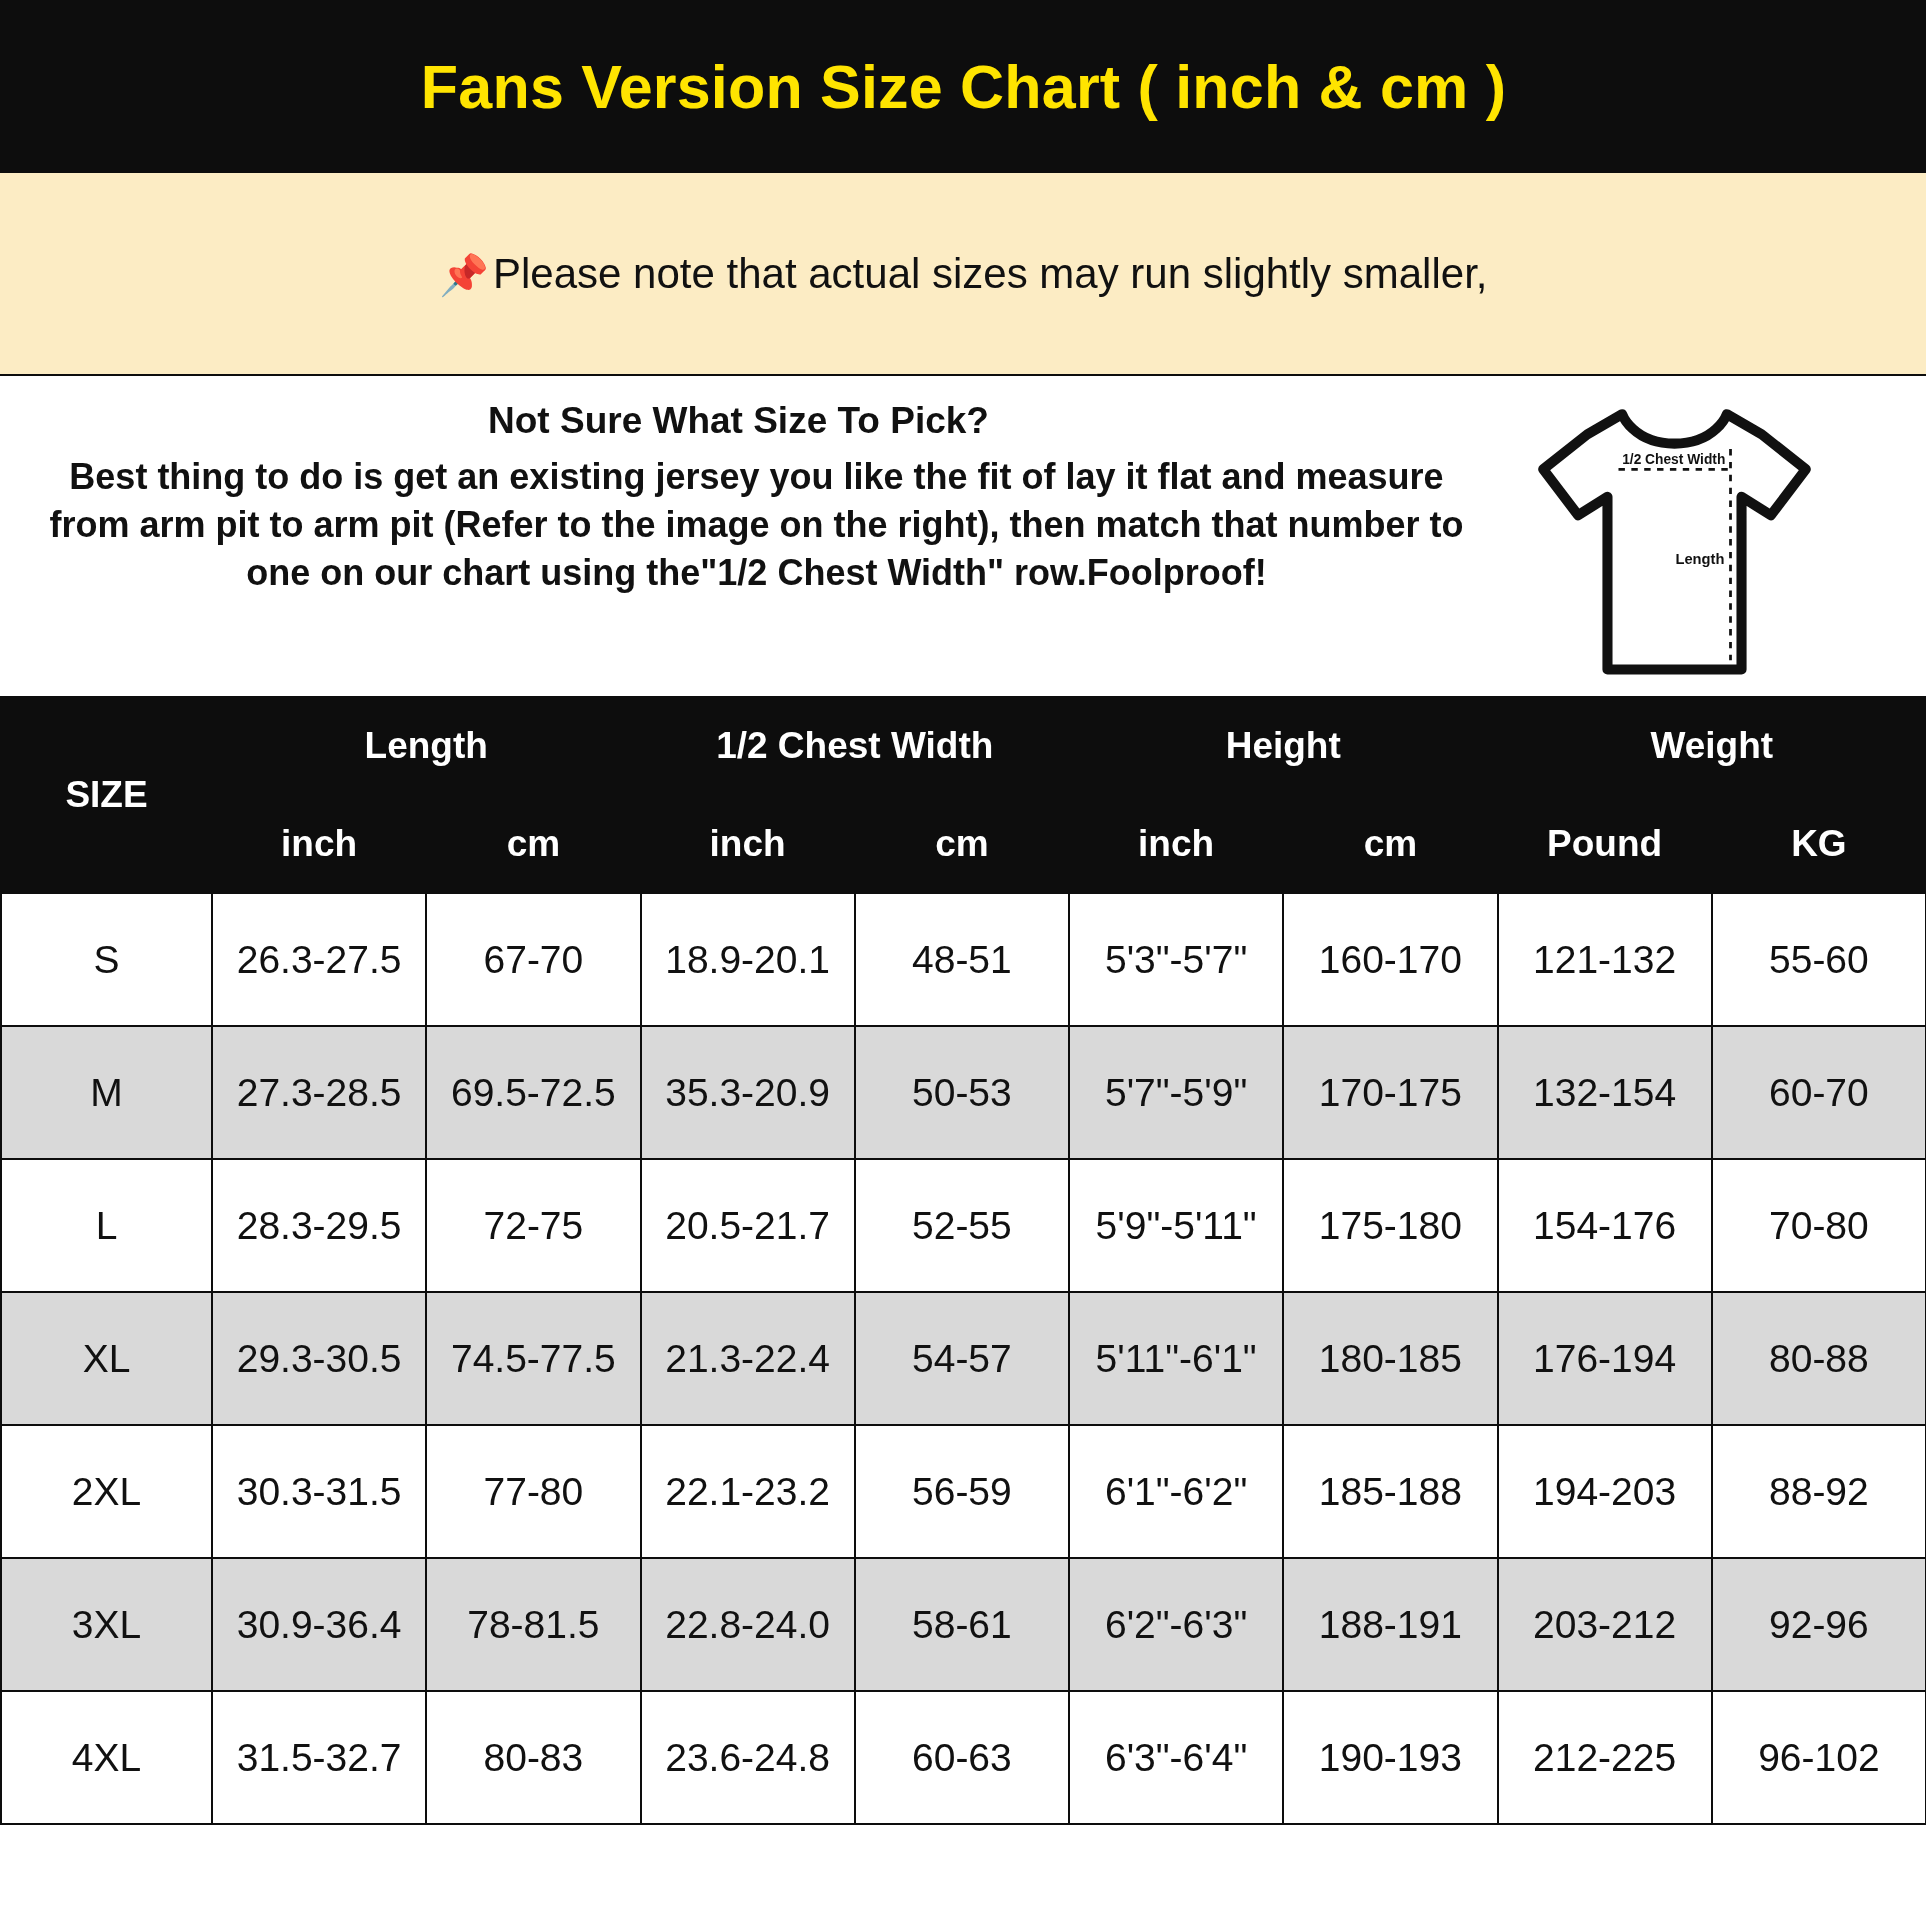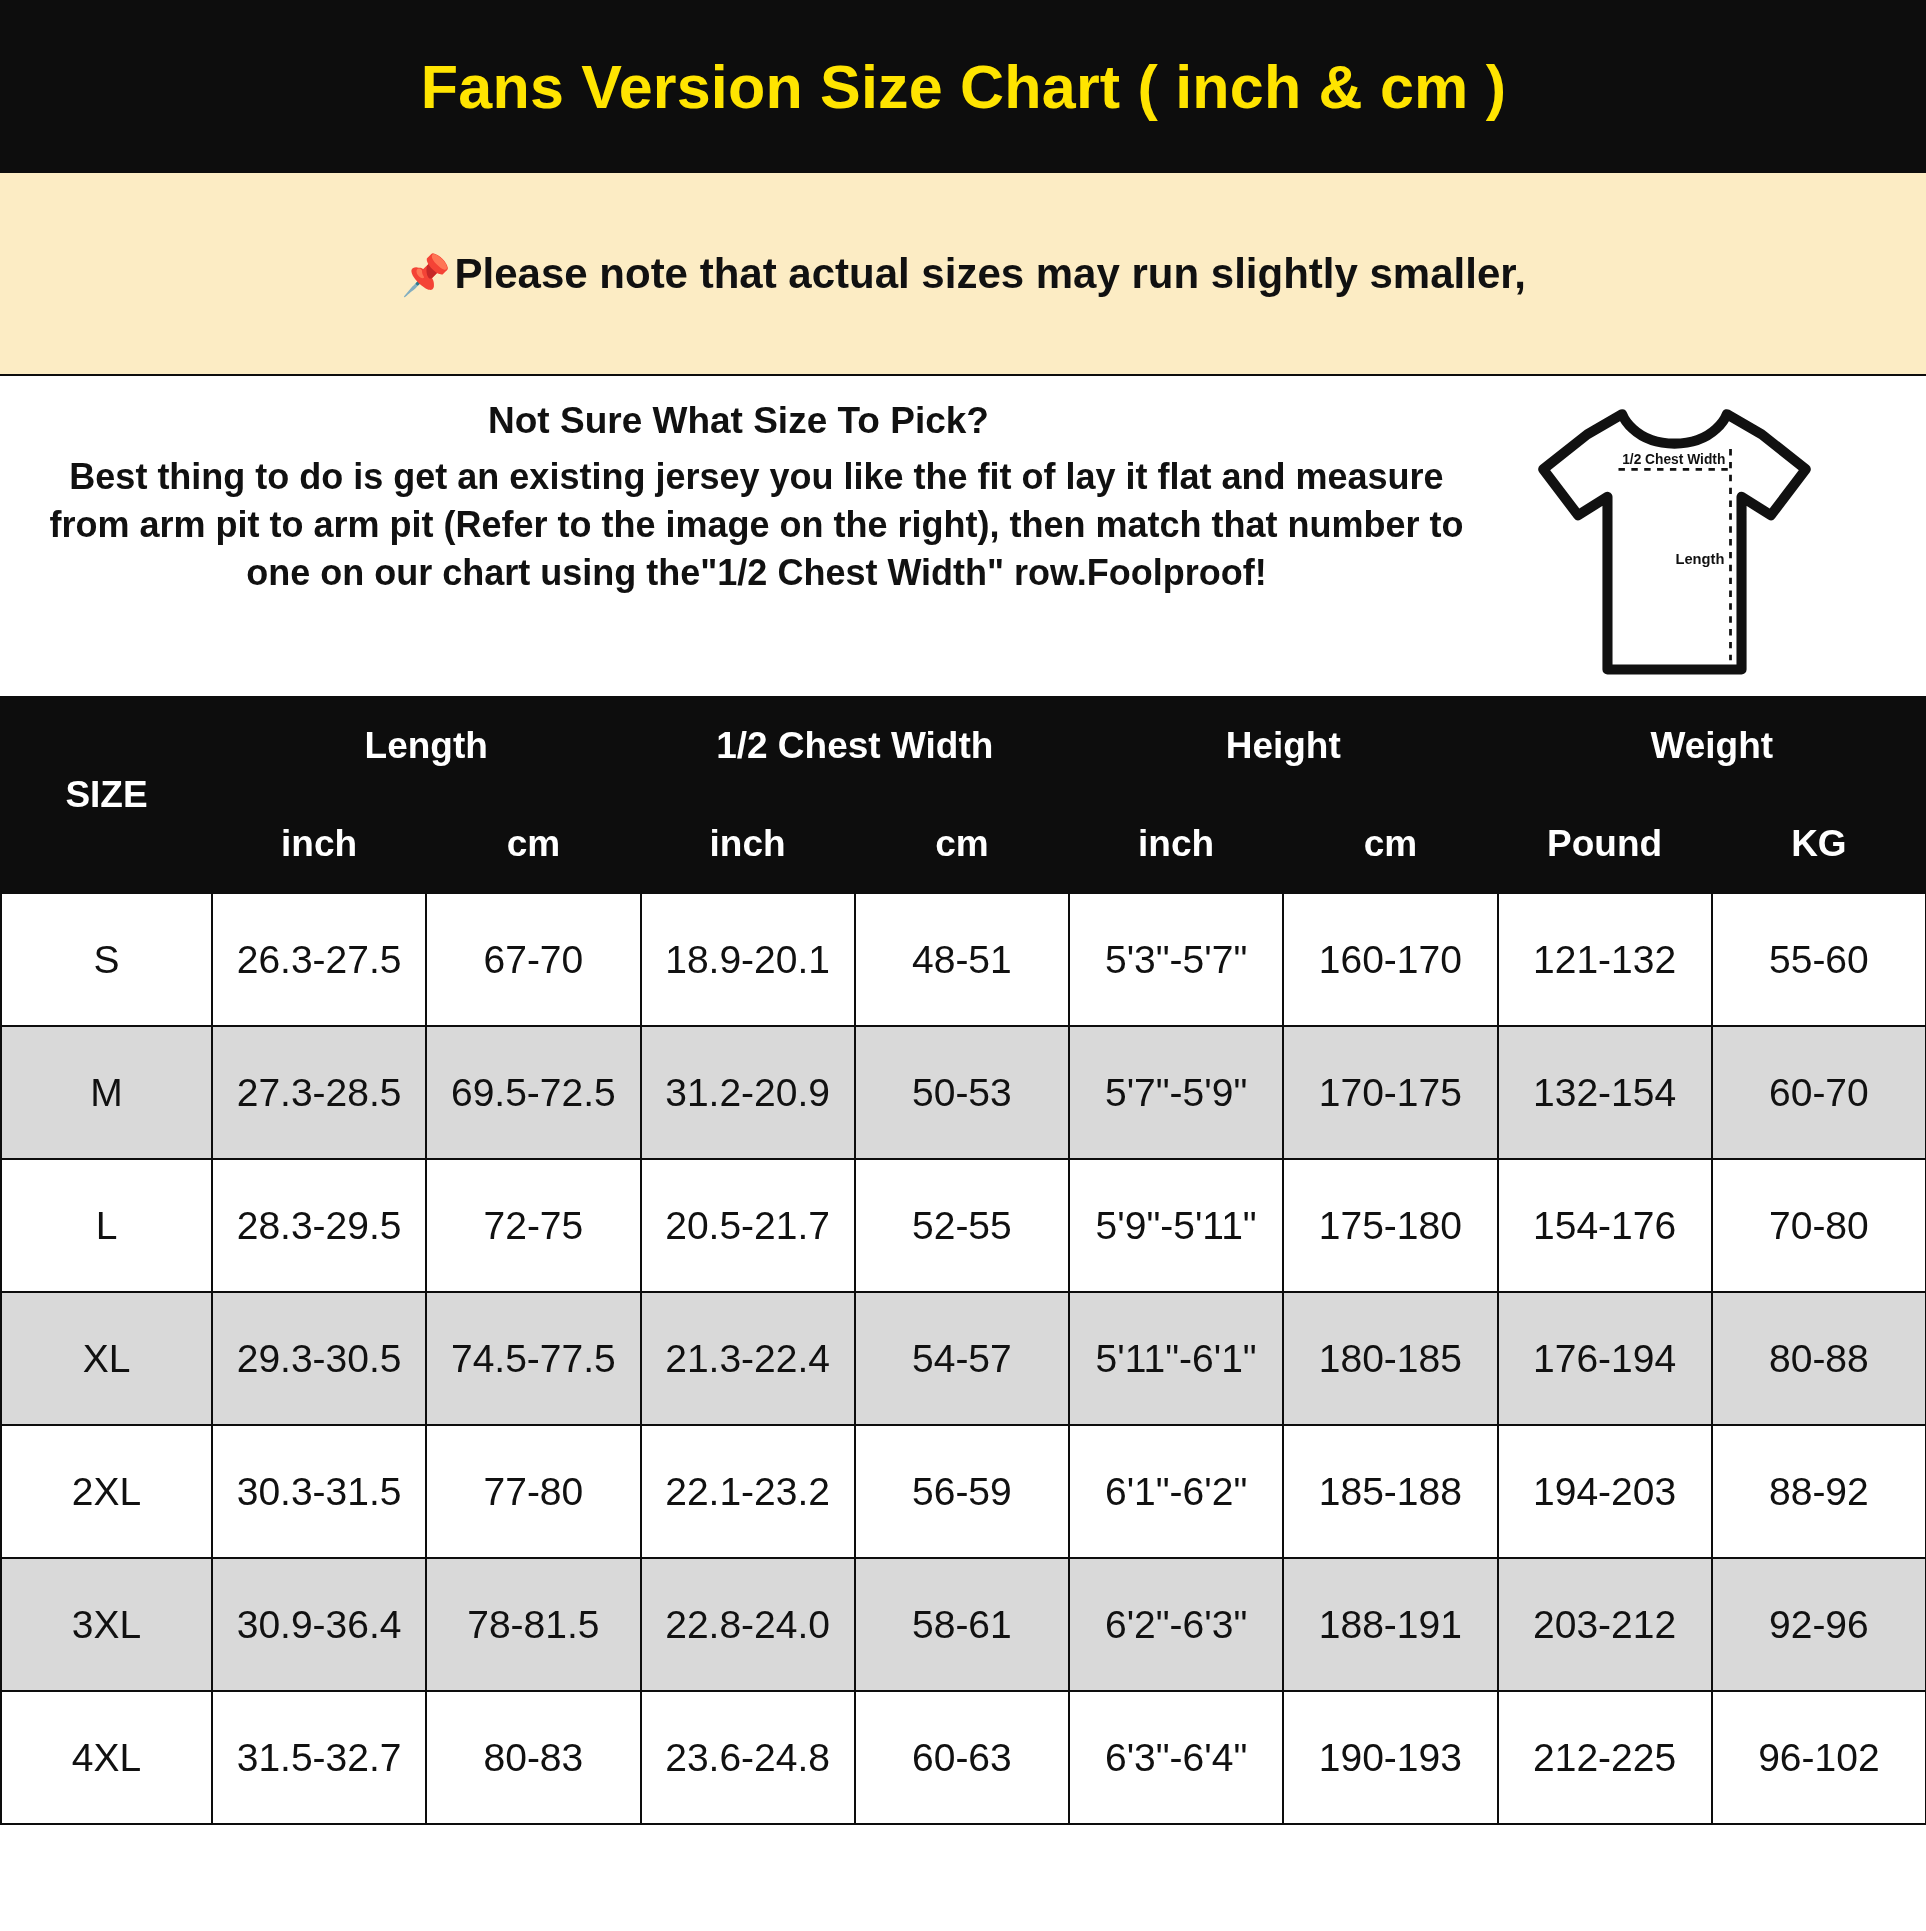--- a/index.html
+++ b/index.html
@@ -43,21 +43,21 @@
     background: #fcecc4;
     height: 201px;
     display: flex;
     flex-direction: column;
     align-items: center;
     justify-content: center;
     border-bottom: 2.8px solid #0d0d0d;
   }
   .note-line {
     font-size: 42px;
-    font-weight: bold;
+    font-weight: normal;
     color: #111111;
     line-height: 1.42;
     text-align: center;
     white-space: nowrap;
   }
   .pin-icon {
     font-size: 40px;
     margin-right: 3.7px;
     position: relative;
     top: 1.8px;
@@ -204,21 +204,21 @@
         <td>48-51</td>
         <td>5'3"-5'7"</td>
         <td>160-170</td>
         <td>121-132</td>
         <td>55-60</td>
       </tr>
       <tr class="alt">
         <td class="size-cell">M</td>
         <td>27.3-28.5</td>
         <td>69.5-72.5</td>
-        <td>31.2-20.9</td>
+        <td>35.3-20.9</td>
         <td>50-53</td>
         <td>5'7"-5'9"</td>
         <td>170-175</td>
         <td>132-154</td>
         <td>60-70</td>
       </tr>
       <tr>
         <td class="size-cell">L</td>
         <td>28.3-29.5</td>
         <td>72-75</td>

